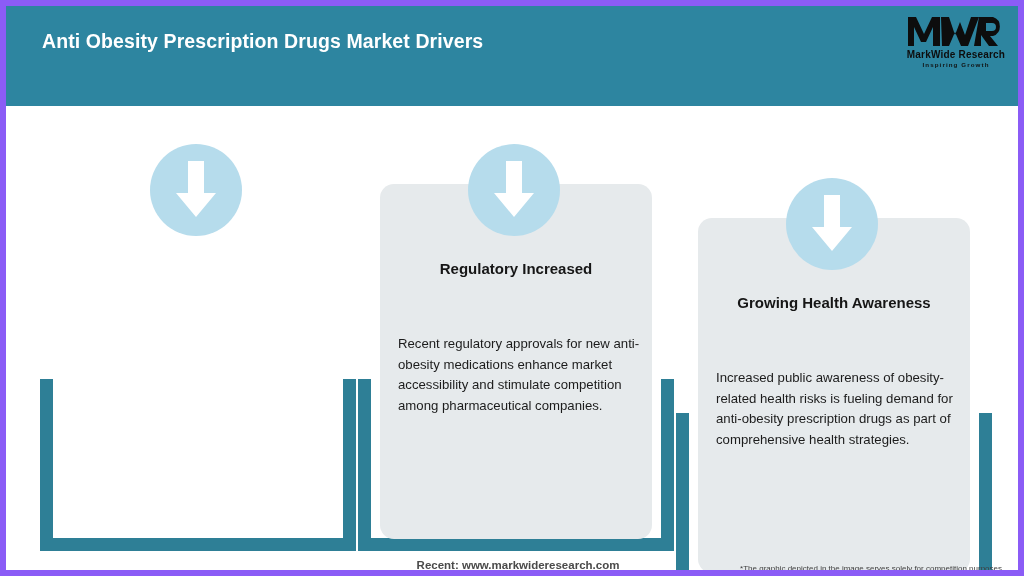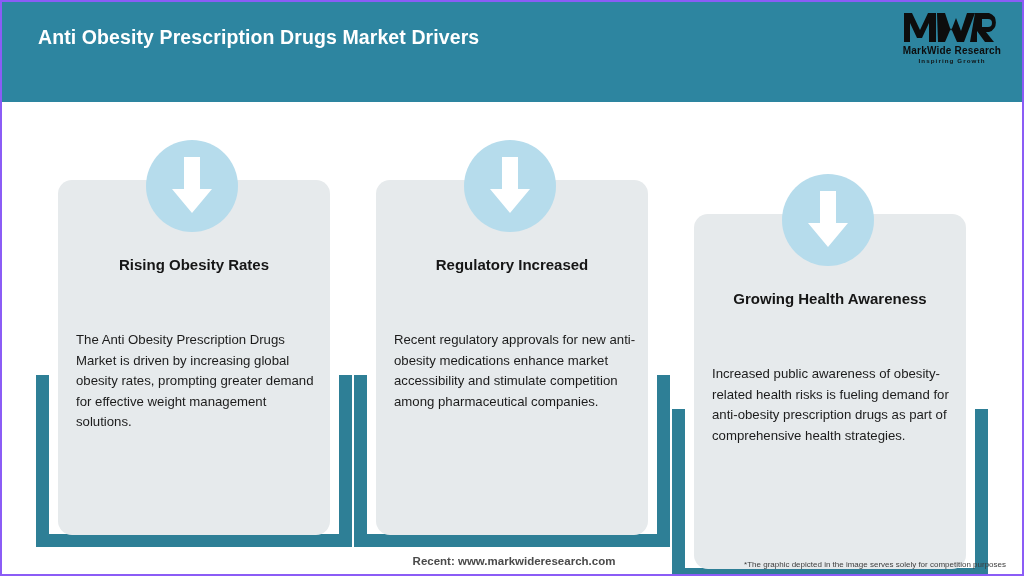--- a/index.html
+++ b/index.html
@@ -12,21 +12,21 @@
     height: 576px;
     font-family: "Liberation Sans", sans-serif;
     overflow: hidden;
   }
   .page {
     position: relative;
     width: 1024px;
     height: 576px;
     background: #ffffff;
     box-sizing: border-box;
-    border: 2px solid #8b5cf6;
+    border: 6px solid #8b5cf6;
     overflow: hidden;
   }
 
   
   .header {
     position: absolute;
     left: 0;
     top: 0;
     width: 1024px;
     height: 100px;
@@ -193,24 +193,20 @@
       </svg>
       <span class="logo-name">MarkWide Research</span>
       <span class="logo-tag">Inspiring Growth</span>
     </div>
   </div>
 
   <div class="cards">
 
     <div class="card-slot c0">
       <div class="frame"></div>
-      <div class="card">
-        <div class="card-title">Rising Obesity Rates</div>
-        <div class="card-body">The Anti Obesity Prescription Drugs Market is driven by increasing global obesity rates, prompting greater demand for effective weight management solutions.</div>
-      </div>
       <div class="icon-circle">
         <svg width="44" height="58" viewBox="0 0 44 58">
           <polygon points="14,0 30,0 30,32 42,32 22,56 2,32 14,32" fill="#ffffff"></polygon>
         </svg>
       </div>
     </div>
 
     <div class="card-slot c1">
       <div class="frame"></div>
       <div class="card">

